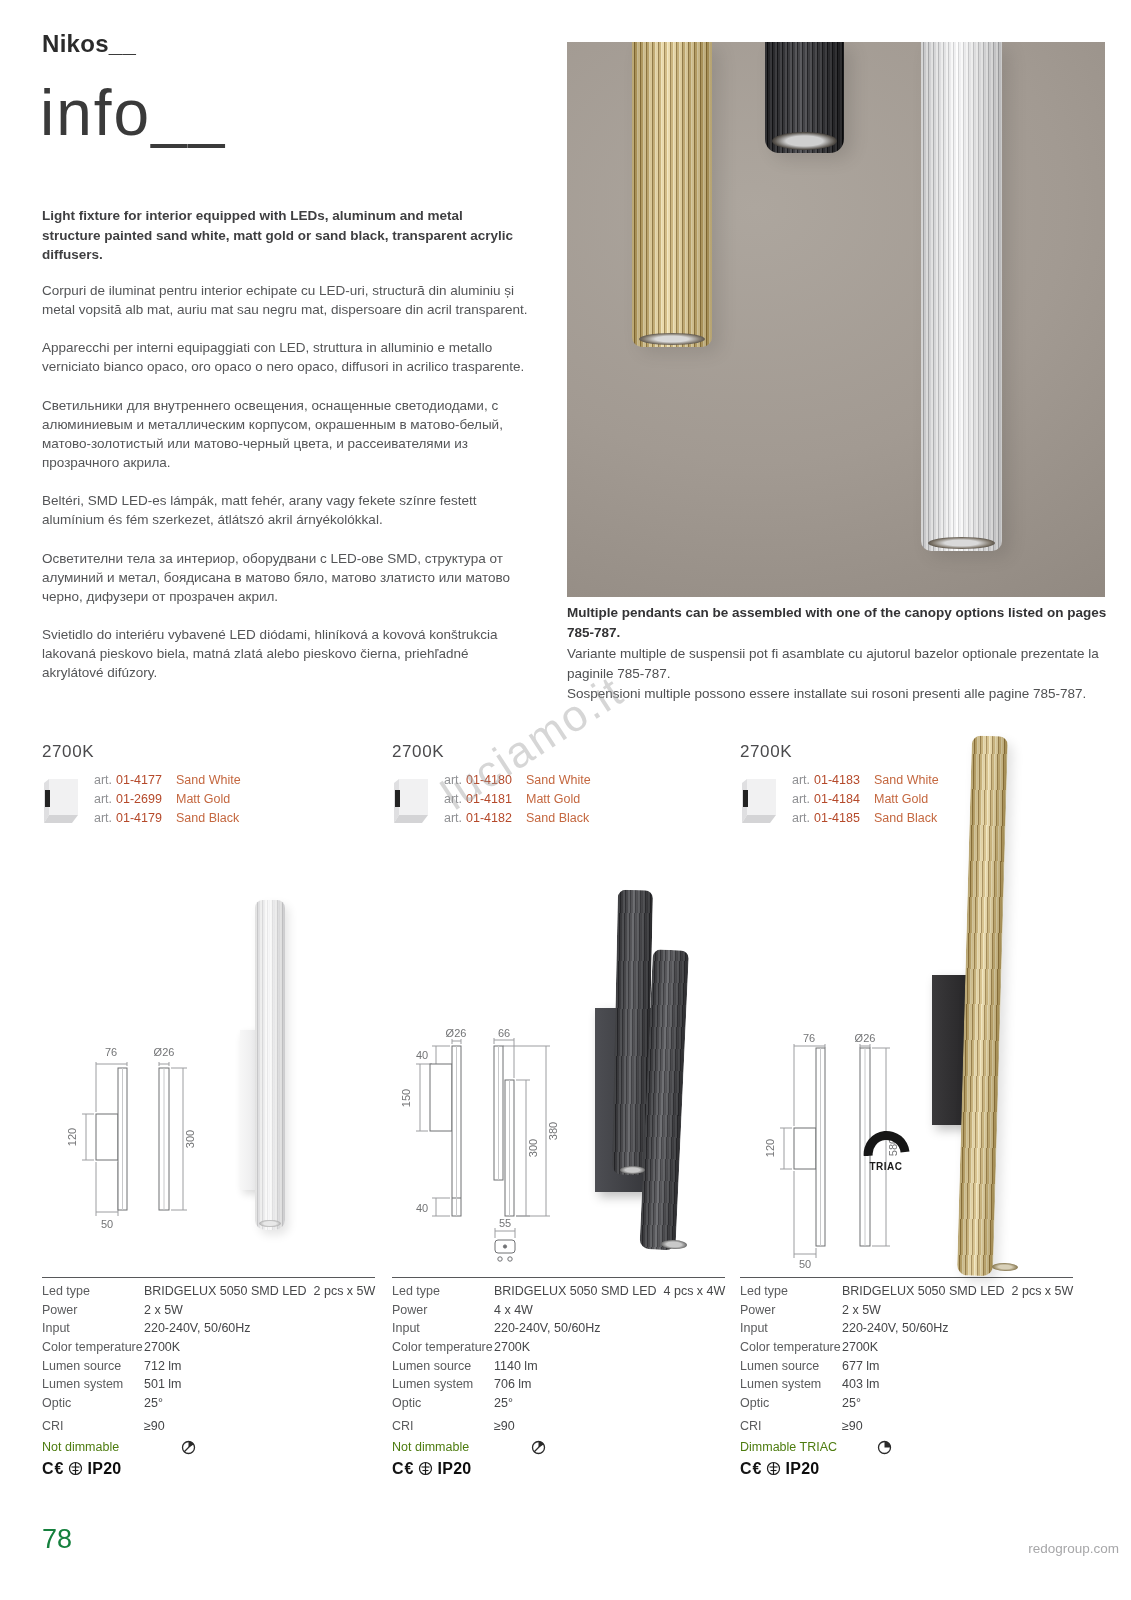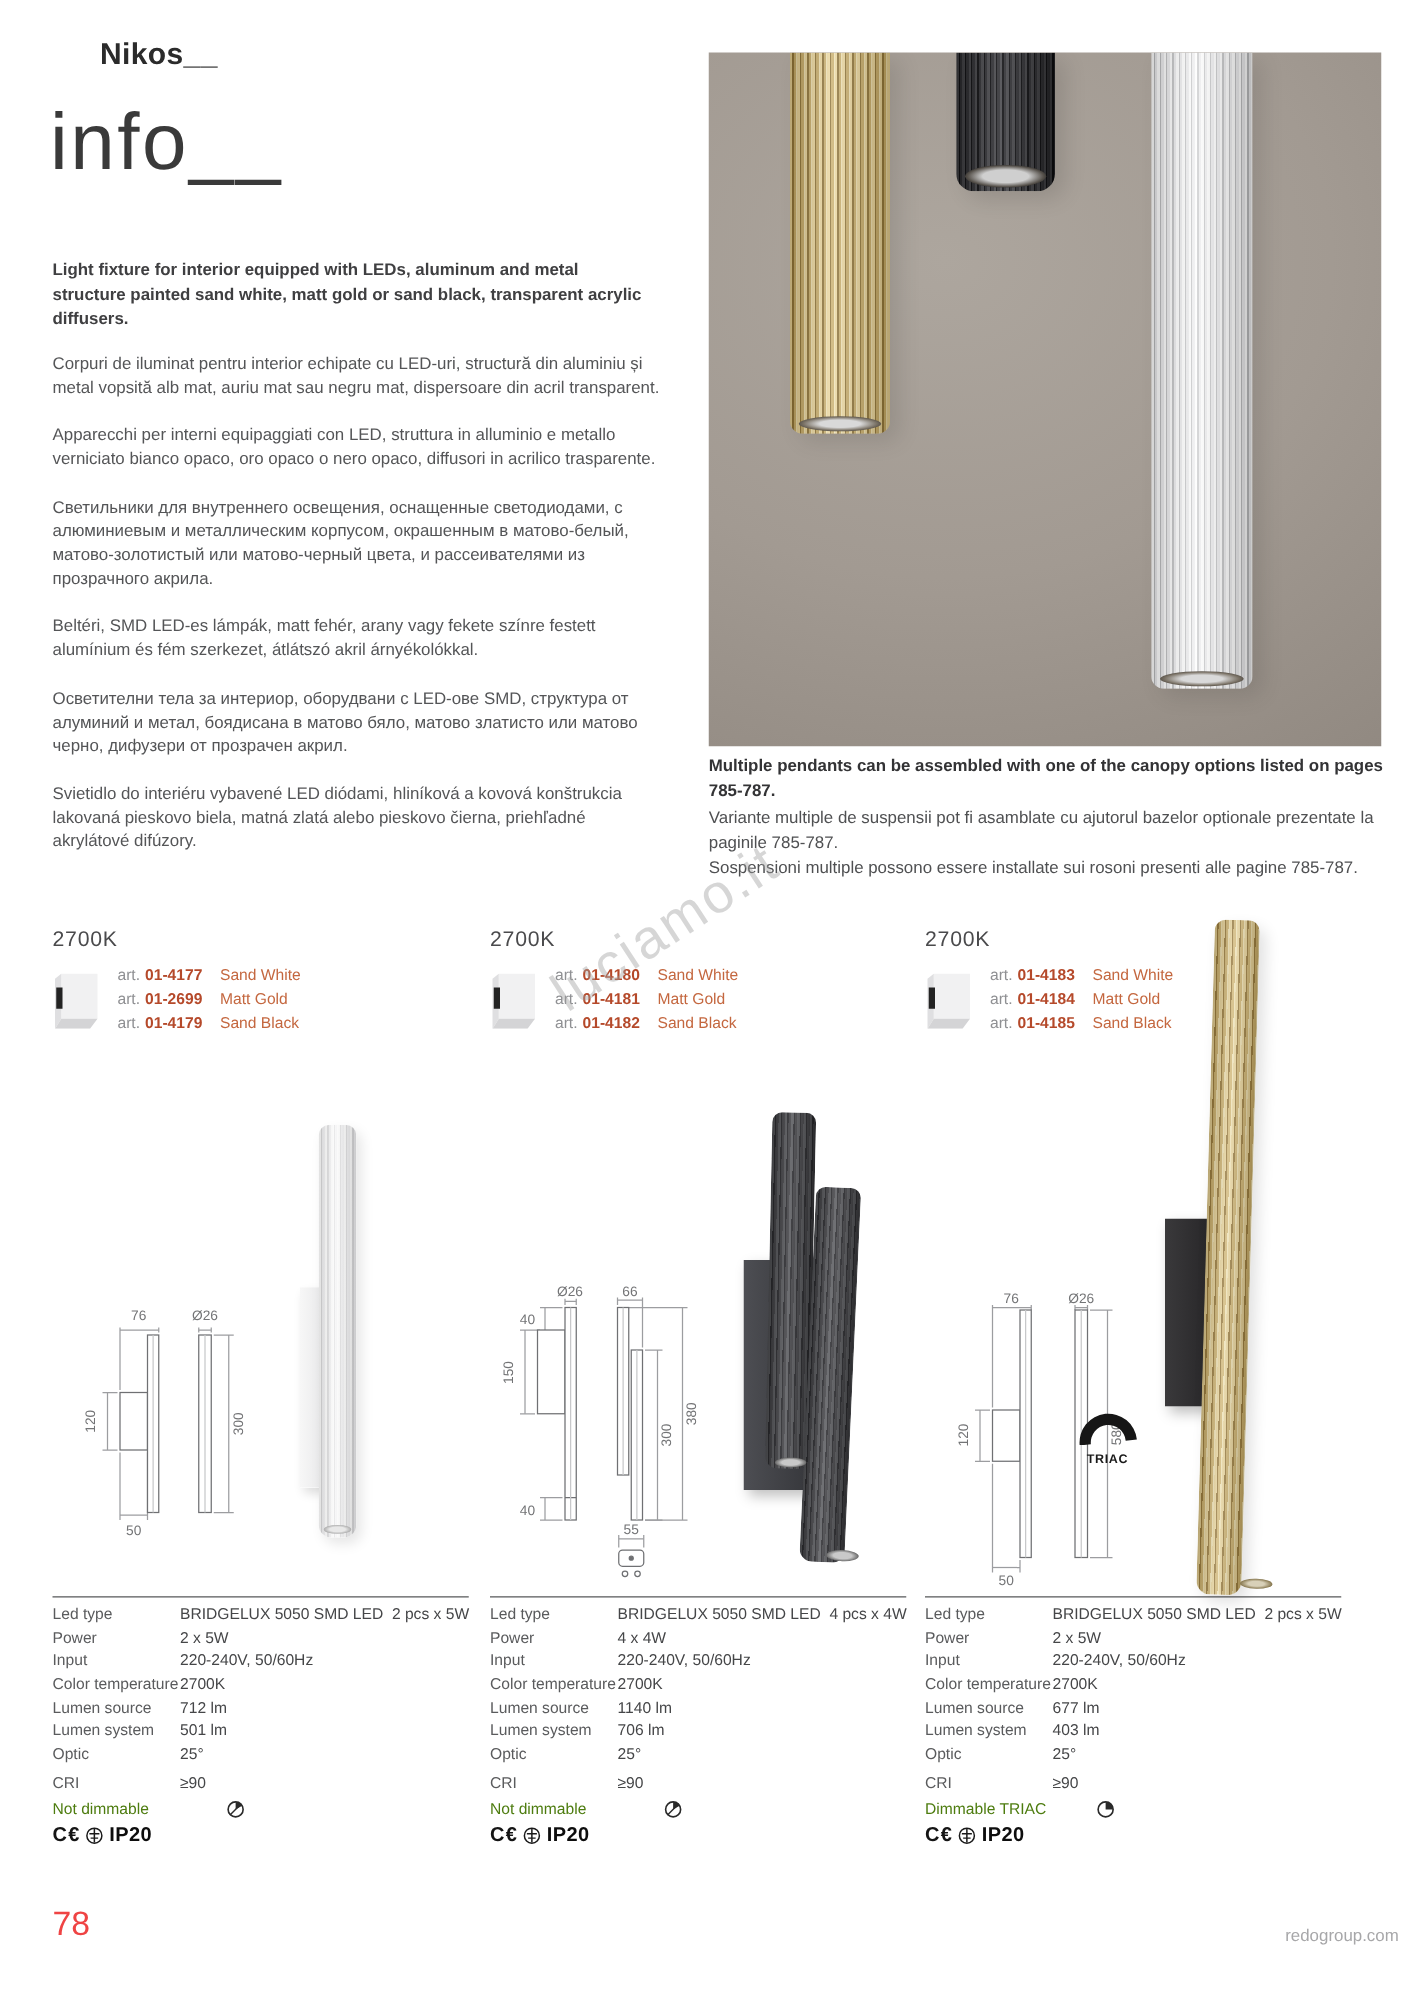--- a/index.html
+++ b/index.html
@@ -1,19 +1,19 @@
 <!DOCTYPE html>
 <html><head>
 <meta charset="utf-8">
 <style>
   html,body{margin:0;padding:0;background:#ffffff;}
   .page{position:relative;width:1131px;height:1600px;background:#ffffff;overflow:hidden;
         font-family:"Liberation Sans",sans-serif;color:#58595b;}
   
-  .brand{position:absolute;left:42px;top:30px;font-size:24px;font-weight:700;color:#2b2b2b;letter-spacing:.3px;margin-left:38px;}
+  .brand{position:absolute;left:42px;top:30px;font-size:24px;font-weight:700;color:#2b2b2b;letter-spacing:.3px;}
   .title{position:absolute;left:40px;top:76px;font-size:64px;font-weight:300;color:#3a3a3a;letter-spacing:2px;}
   .intro-en{position:absolute;left:42px;top:206px;width:482px;font-size:13.5px;font-weight:700;color:#3f3f41;line-height:1.45;}
   .paras{position:absolute;left:42px;top:281px;width:488px;font-size:13.5px;line-height:1.42;color:#545557;}
   .paras p{margin:0 0 19px 0;}
   
   .photo{position:absolute;left:567px;top:42px;width:538px;height:555px;overflow:hidden;
          background:radial-gradient(120% 95% at 35% 30%, #ada69e 0%, #a29a92 48%, #8e867e 100%);}
   .pendant{position:absolute;top:0;}
   .pend-gold{left:65px;width:80px;height:305px;
       background:linear-gradient(90deg,rgba(70,52,12,.30),rgba(255,255,255,.18) 42%,rgba(70,52,12,.32)),
@@ -36,21 +36,21 @@
   
   .watermark{position:absolute;left:422px;top:692px;width:300px;font-size:44px;letter-spacing:2px;
              color:rgba(158,158,158,.42);transform:rotate(-33deg);z-index:40;pointer-events:none;}
   
   .col{position:absolute;top:742px;width:334px;height:745px;}
   .c0{left:42px;} .c1{left:392px;} .c2{left:740px;}
   .ct{position:absolute;left:0;top:0;font-size:17px;color:#4a4a4c;letter-spacing:.6px;}
   .art-rows{position:absolute;left:48px;top:31px;}
   .art-row{height:19px;font-size:12.5px;white-space:nowrap;}
   .art-prefix{display:inline-block;width:26px;color:#8f9093;text-align:center;}
-  .art-code{display:inline-block;width:60px;font-weight:700;color:#b5492a;}
+  .art-code{display:inline-block;width:60px;font-weight:400;color:#b5492a;}
   .art-finish{color:#c4673f;}
   .app-icon{position:absolute;left:0;top:33px;}
   
   .figpart{position:absolute;}
   .wf-box{left:198px;top:288px;width:28px;height:160px;z-index:1;
           background:linear-gradient(90deg,#f7f7f7,#e2e2e4);box-shadow:3px 4px 8px rgba(0,0,0,.14);}
   .wf-tube{left:213px;top:158px;width:30px;height:330px;z-index:2;border-radius:8px 8px 10px 10px;
           background:linear-gradient(90deg,rgba(0,0,0,.10),rgba(255,255,255,.55) 45%,rgba(0,0,0,.14)),
                      repeating-linear-gradient(90deg,#fbfbfb 0 2px,#d4d4d6 2px 3px,#ededef 3px 5px);
           box-shadow:4px 5px 10px rgba(0,0,0,.10);}
@@ -90,21 +90,21 @@
   .spec-row{display:flex;height:18.7px;font-size:12.5px;align-items:baseline;}
   .spec-label{width:102px;color:#5a5b5d;flex:none;}
   .spec-value{color:#454648;white-space:pre;}
   .gap{margin-top:4px;}
   .dim-row{display:flex;align-items:center;height:19px;font-size:12.5px;color:#4d7c0f;}
   .dim-row .ic{margin-left:62px;display:flex;align-items:center;}
   .certs{display:flex;align-items:center;gap:4px;margin-top:3px;}
   .ce{font-size:16px;font-weight:700;color:#151515;letter-spacing:1px;}
   .ip{font-size:16px;font-weight:700;color:#0d0d0d;letter-spacing:.3px;}
   
-  .page-num{position:absolute;left:42px;top:1524px;font-size:27px;color:#ef4444;}
+  .page-num{position:absolute;left:42px;top:1524px;font-size:27px;color:#15803d;}
   .website{position:absolute;right:12px;top:1541px;font-size:13.5px;color:#a7a7a9;}
 </style>
 </head>
 <body>
 
 <div class="page">
 
   <div class="brand">Nikos__</div>
   <div class="title">info__</div>
   <div class="intro-en">Light fixture for interior equipped with LEDs, aluminum and metal structure painted sand white, matt gold or sand black, transparent acrylic diffusers.</div>

